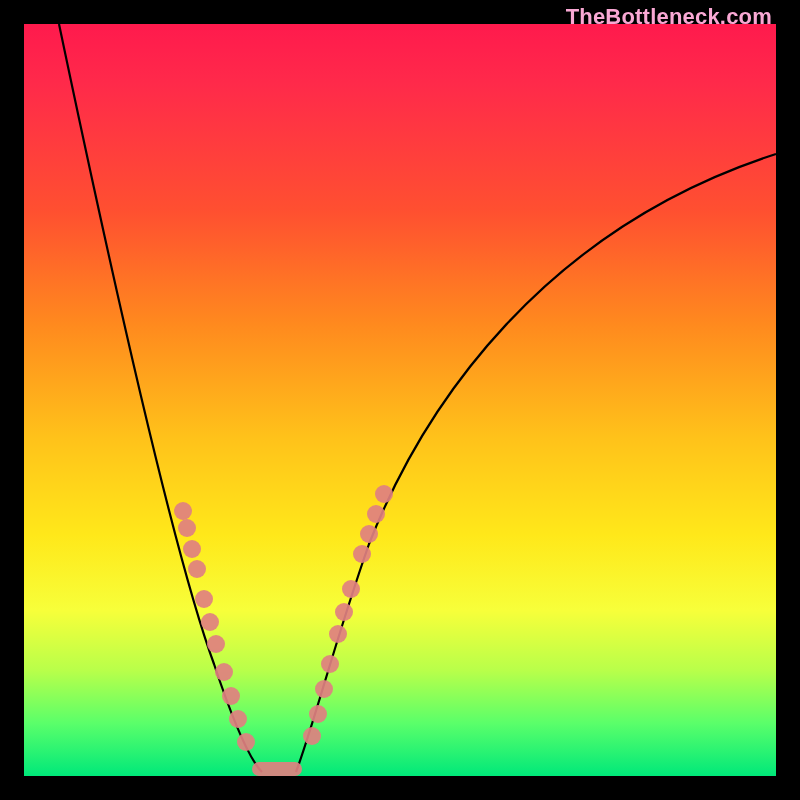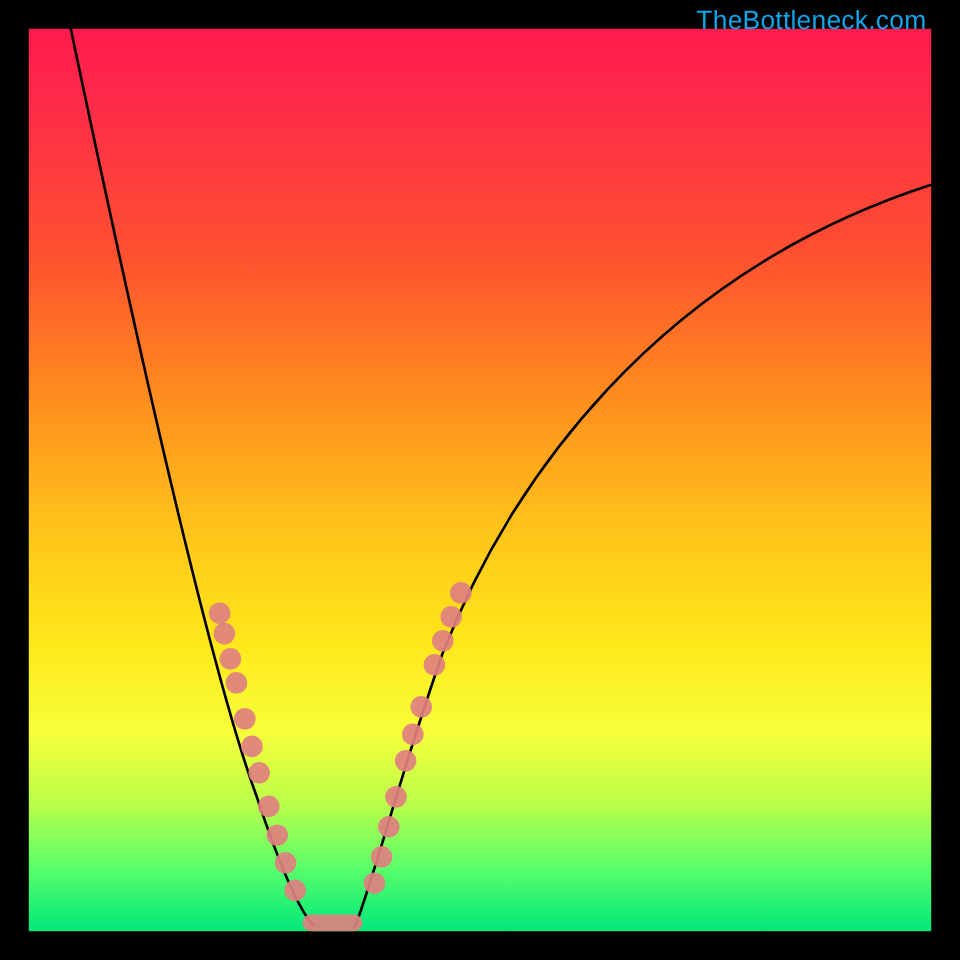--- a/index.html
+++ b/index.html
@@ -37,23 +37,23 @@
       #f7ff3a 78%,
       #b8ff4a 86%,
       #5aff6a 93%,
       #00e87a 100%
     );
   }
   .watermark {
     position: absolute;
     top: 4px;
     right: 28px;
-    color: #0ea5e9;
+    color: #f9a8d4;
     font-size: 22px;
-    font-weight: 400;
+    font-weight: 700;
     letter-spacing: 0.2px;
     z-index: 5;
   }
   svg.curves {
     position: absolute;
     left: 0;
     top: 0;
     width: 752px;
     height: 752px;
     overflow: visible;

